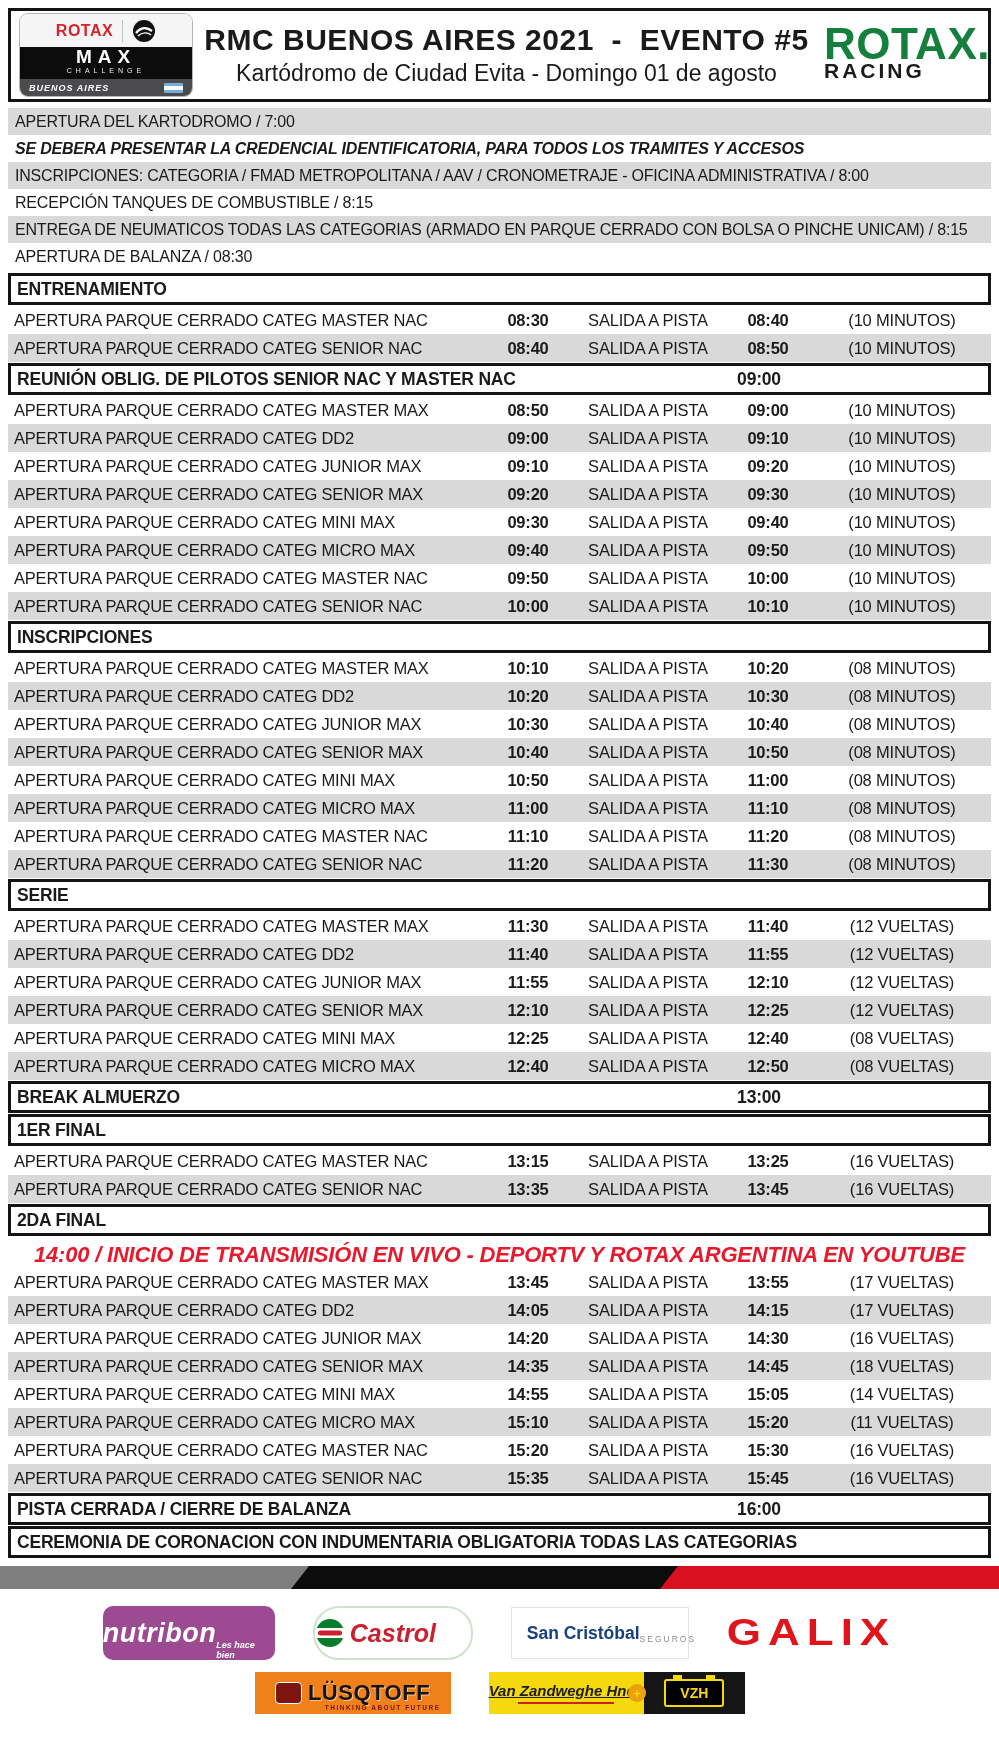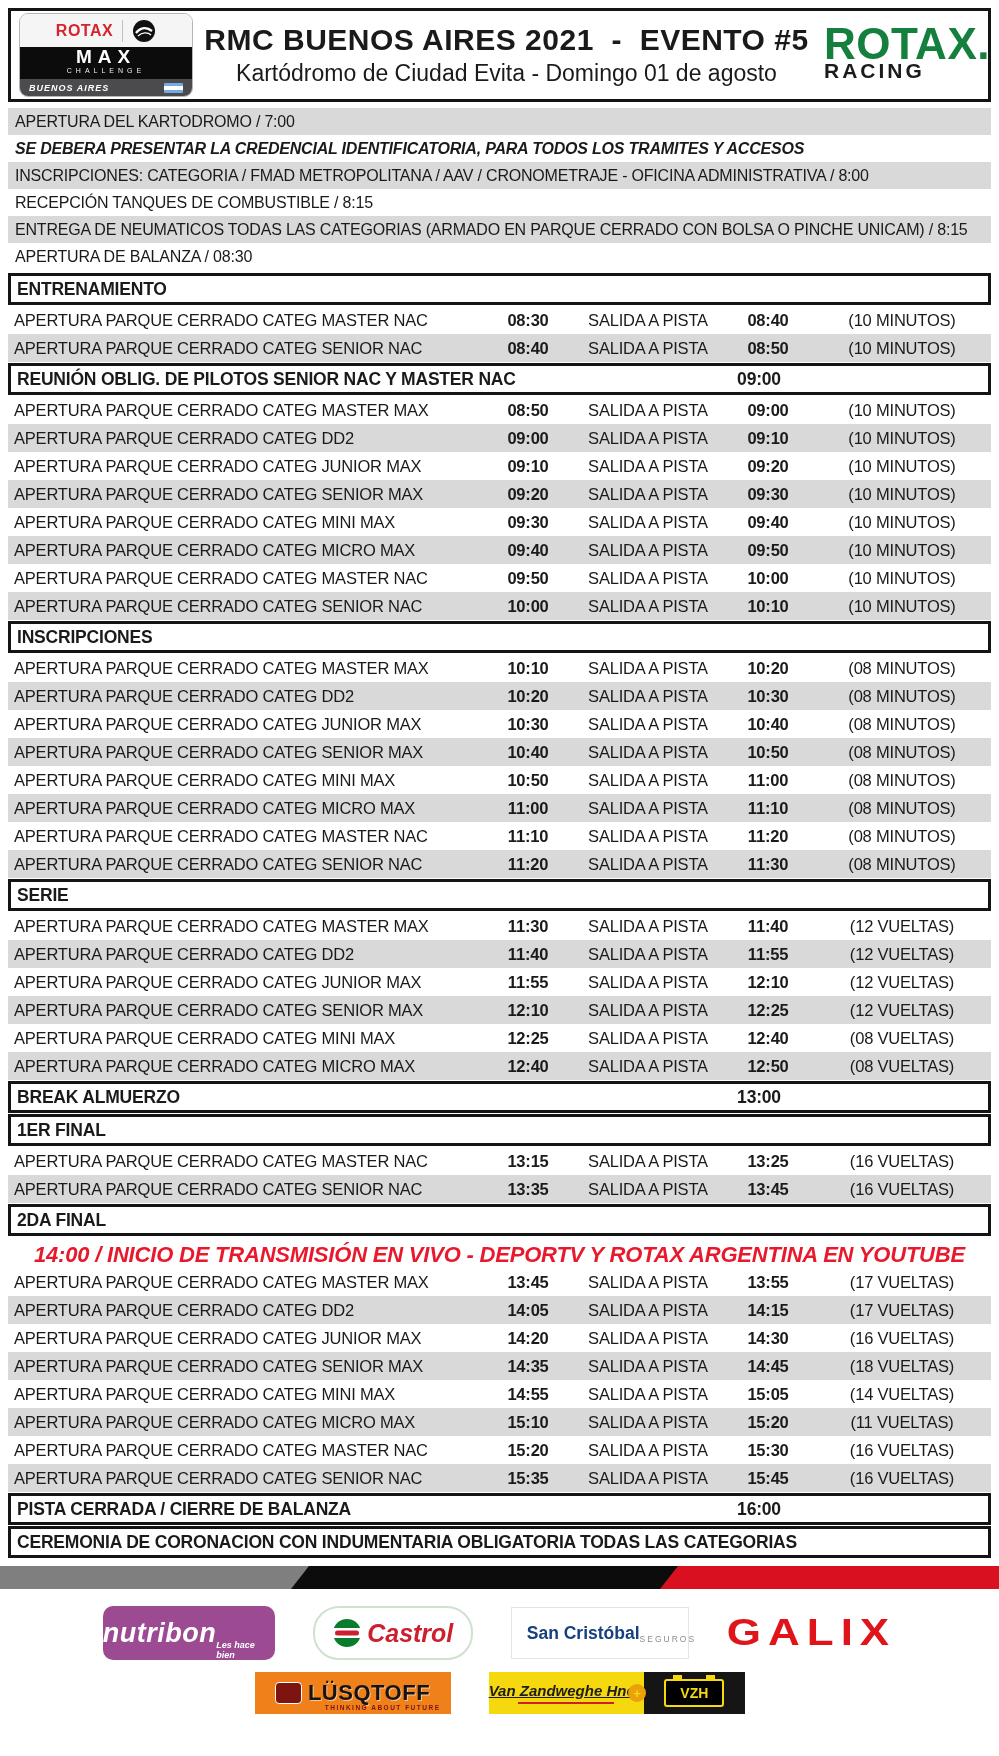--- a/index.html
+++ b/index.html
@@ -75,21 +75,21 @@
 
   .nutribon {
     width:172px; height:54px; background:#9c4a92; border-radius:10px; color:#fff;
     display:flex; flex-direction:row; align-items:center; justify-content:center;
   }
   .nutribon-name { font-size:27px; font-weight:bold; font-style:italic; letter-spacing:0.5px; line-height:26px; }
   .nutribon-tag { font-size:9px; font-style:italic; font-weight:bold; align-self:flex-end; margin-right:14px; }
 
   .castrol {
     width:156px; height:50px; background:#fff; border:2px solid #cfe2cf; border-radius:26px;
-    display:flex; align-items:center; justify-content:center; gap:5px;
+    display:flex; align-items:center; gap:5px;
   }
   .castrol-name { color:#cc1f2f; font-weight:800; font-style:italic; font-size:25px; }
 
   .sancristobal {
     width:160px; height:50px; background:#fff; border:1px solid #e4e4e4;
     display:flex; align-items:center; gap:7px; padding:0 8px;
   }
   .sc-text { display:flex; flex-direction:row; align-items:flex-end; }
   .sc-name { color:#16407f; font-weight:800; font-size:17.5px; white-space:nowrap; }
   .sc-sub { color:#8d8d8d; font-size:8.5px; letter-spacing:2px; margin-top:7px; }

